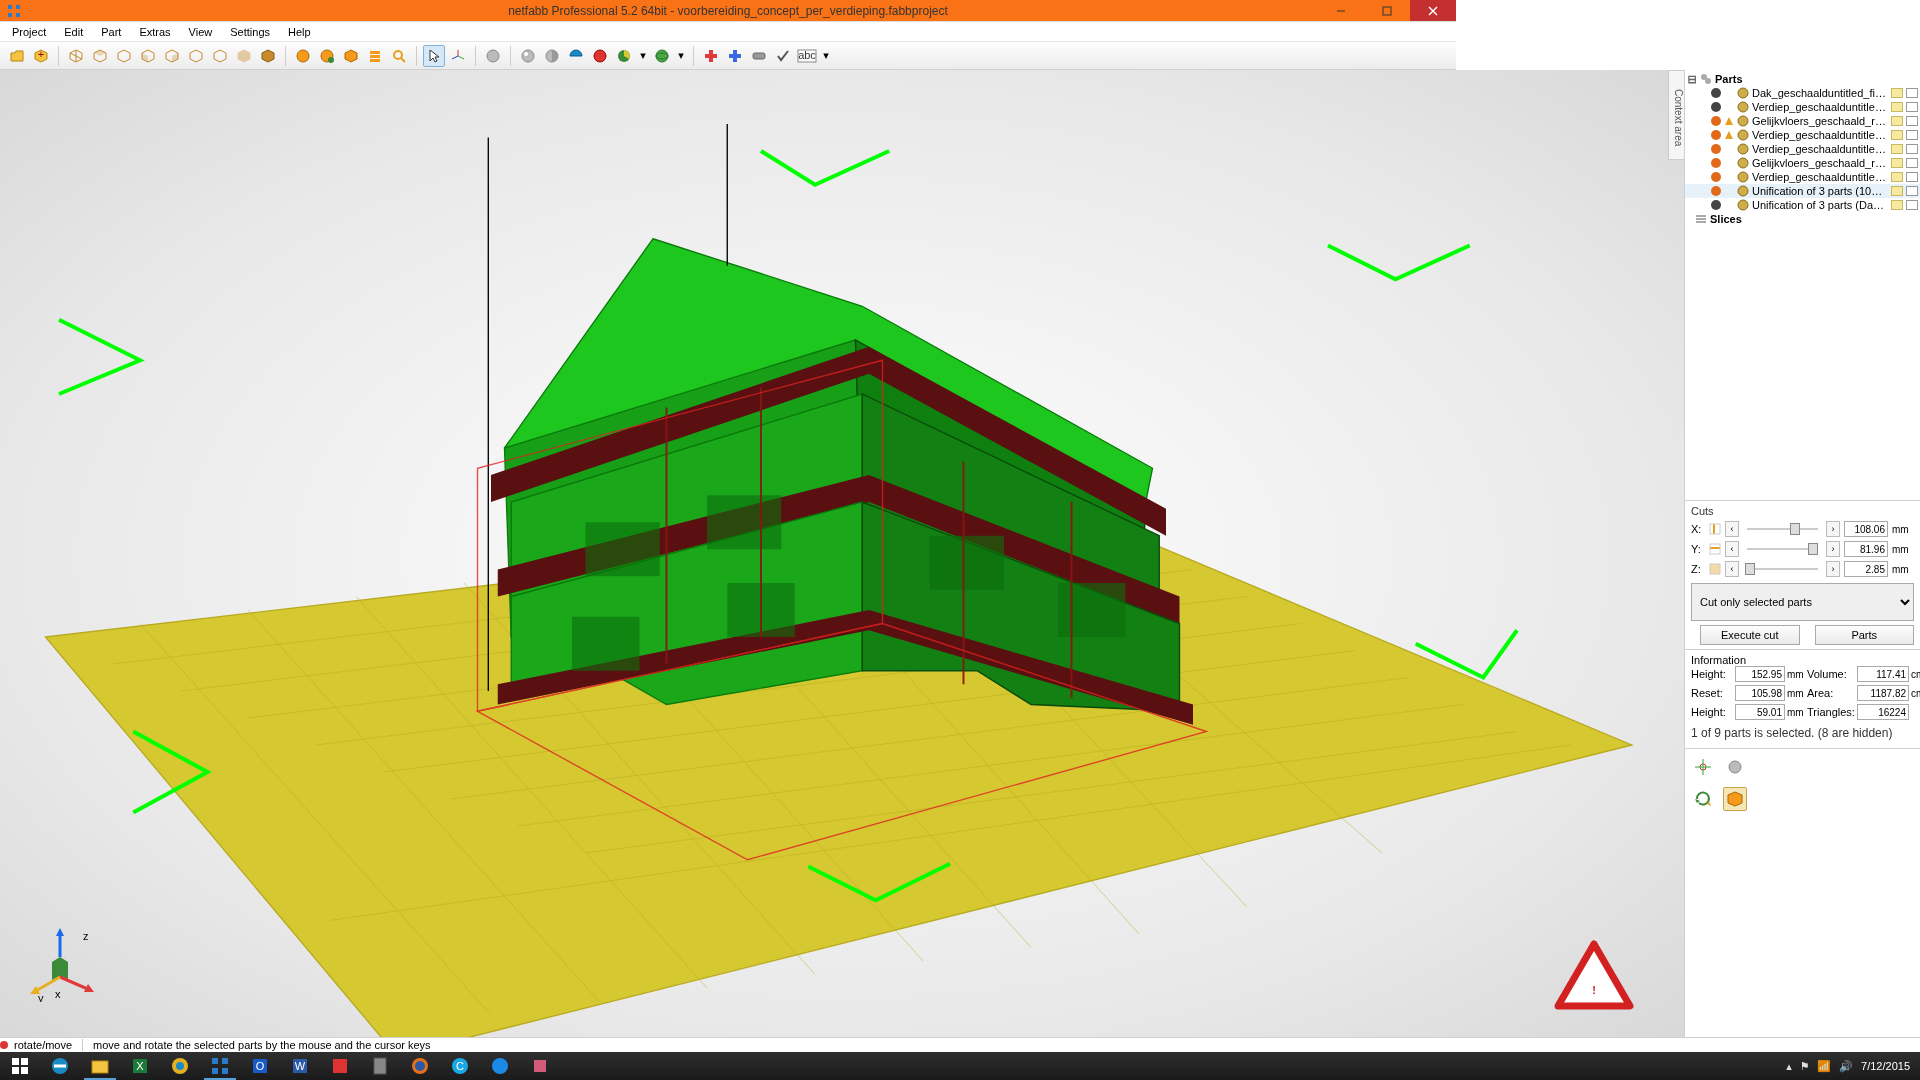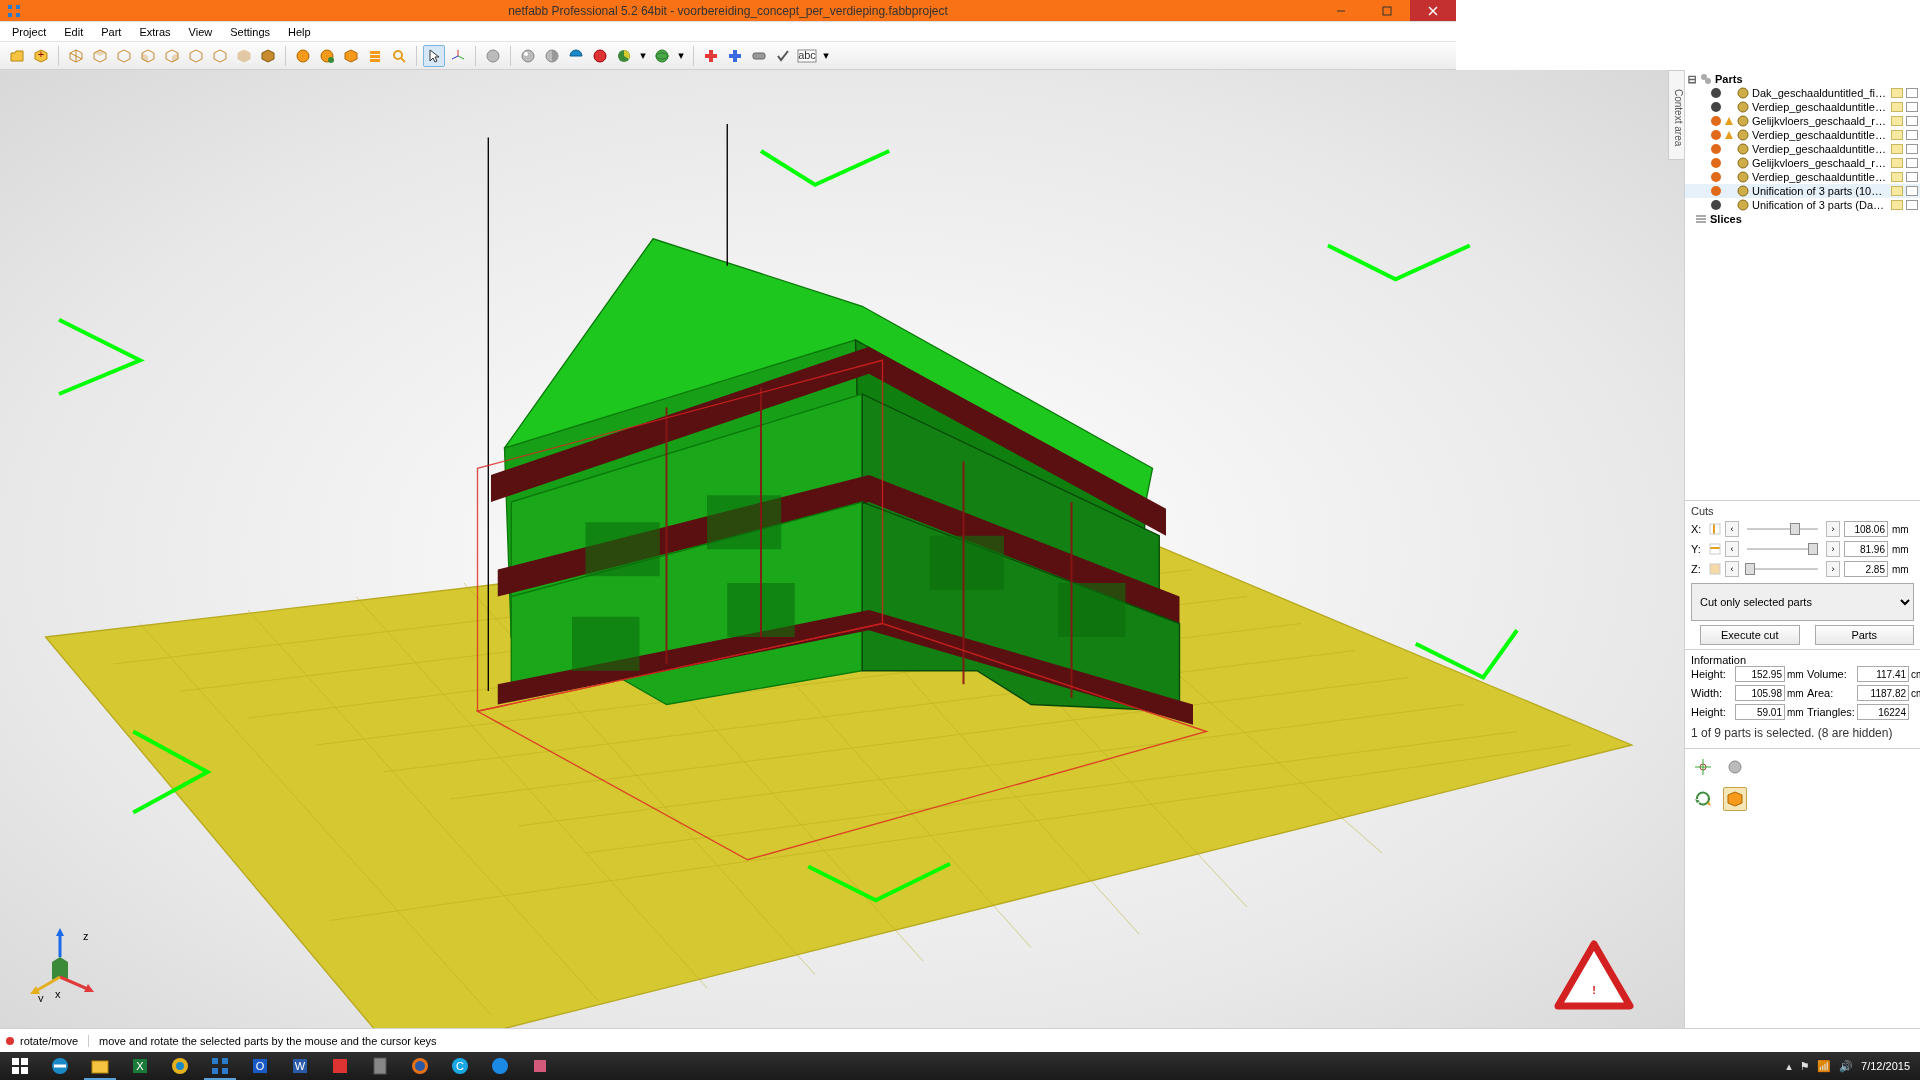--- a/index.html
+++ b/index.html
@@ -59,21 +59,21 @@
 .info-grid .ilbl { font-size: 11px; }
 .info-grid .ival { height: 16px; border: 1px solid #aaa; text-align: right; padding: 0 2px; font-size:10px; background:#fff; }
 .info-grid .iunit { font-size: 10px; padding-left: 2px; }
 .sel-status { font-size: 12px; margin: 6px 0 4px; color:#333; }
 
 .action-icons { border-top: 1px solid #d0d0d0; padding: 6px; display: flex; flex-direction: column; gap: 8px; }
 .action-icons .row { display: flex; gap: 8px; }
 .action-icons .aicon { width: 24px; height: 24px; border: 1px solid transparent; display:flex; align-items:center; justify-content:center; cursor:pointer; border-radius:2px;}
 .action-icons .aicon.active { border-color:#c7a34a; background:#f5e6b8;}
 
-.statusbar { position: absolute; left: 0; right: 0; bottom: 28px; height: 24px; background: #fff; border-top: 1px solid #d0d0d0; display: flex; align-items: center; padding: 0 6px; font-size: 10px; }
+.statusbar { position: absolute; left: 0; right: 0; bottom: 28px; height: 15px; background: #fff; border-top: 1px solid #d0d0d0; display: flex; align-items: center; padding: 0 0; font-size: 10px; }
 .statusbar .dot { width: 8px; height: 8px; border-radius: 50%; background: #d33; margin-right: 6px; }
 .statusbar .divider { width: 1px; height: 12px; background: #ccc; margin: 0 10px; }
 
 .taskbar { position: absolute; left: 0; right: 0; bottom: 0; height: 28px; background: linear-gradient(#2f2f2f,#1a1a1a); display: flex; align-items: center; }
 .taskbar .start { width: 40px; height: 100%; display:flex; align-items:center; justify-content:center; cursor:pointer;}
 .taskbar .tb-item { width: 40px; height: 100%; display:flex; align-items:center; justify-content:center; cursor:pointer; position:relative;}
 .taskbar .tb-item.active::after { content:""; position:absolute; bottom:0; left:4px; right:4px; height:2px; background:#5aa1d8;}
 .taskbar .tray { margin-left: auto; display:flex; align-items:center; gap:8px; padding:0 10px; color:#fff; font-size:10px; }
 .taskbar .tray .tico { opacity:.85; cursor:pointer; }
 
@@ -619,21 +619,21 @@
     <div class="info-panel">
       <div class="hdr">Information</div>
       <div class="info-grid">
         <span class="ilbl">Height:</span>
         <input class="ival" value="152.95" style="">
         <span class="iunit">mm</span>
         <span class="ilbl">Volume:</span>
         <input class="ival" value="117.41" style="">
         <span class="iunit">cm³</span>
 
-        <span class="ilbl">Width:</span>
+        <span class="ilbl">Reset:</span>
         <input class="ival" value="105.98" style="">
         <span class="iunit">mm</span>
         <span class="ilbl">Area:</span>
         <input class="ival" value="1187.82" style="">
         <span class="iunit">cm²</span>
 
         <span class="ilbl">Height:</span>
         <input class="ival" value="59.01" style="">
         <span class="iunit">mm</span>
         <span class="ilbl">Triangles:</span>

